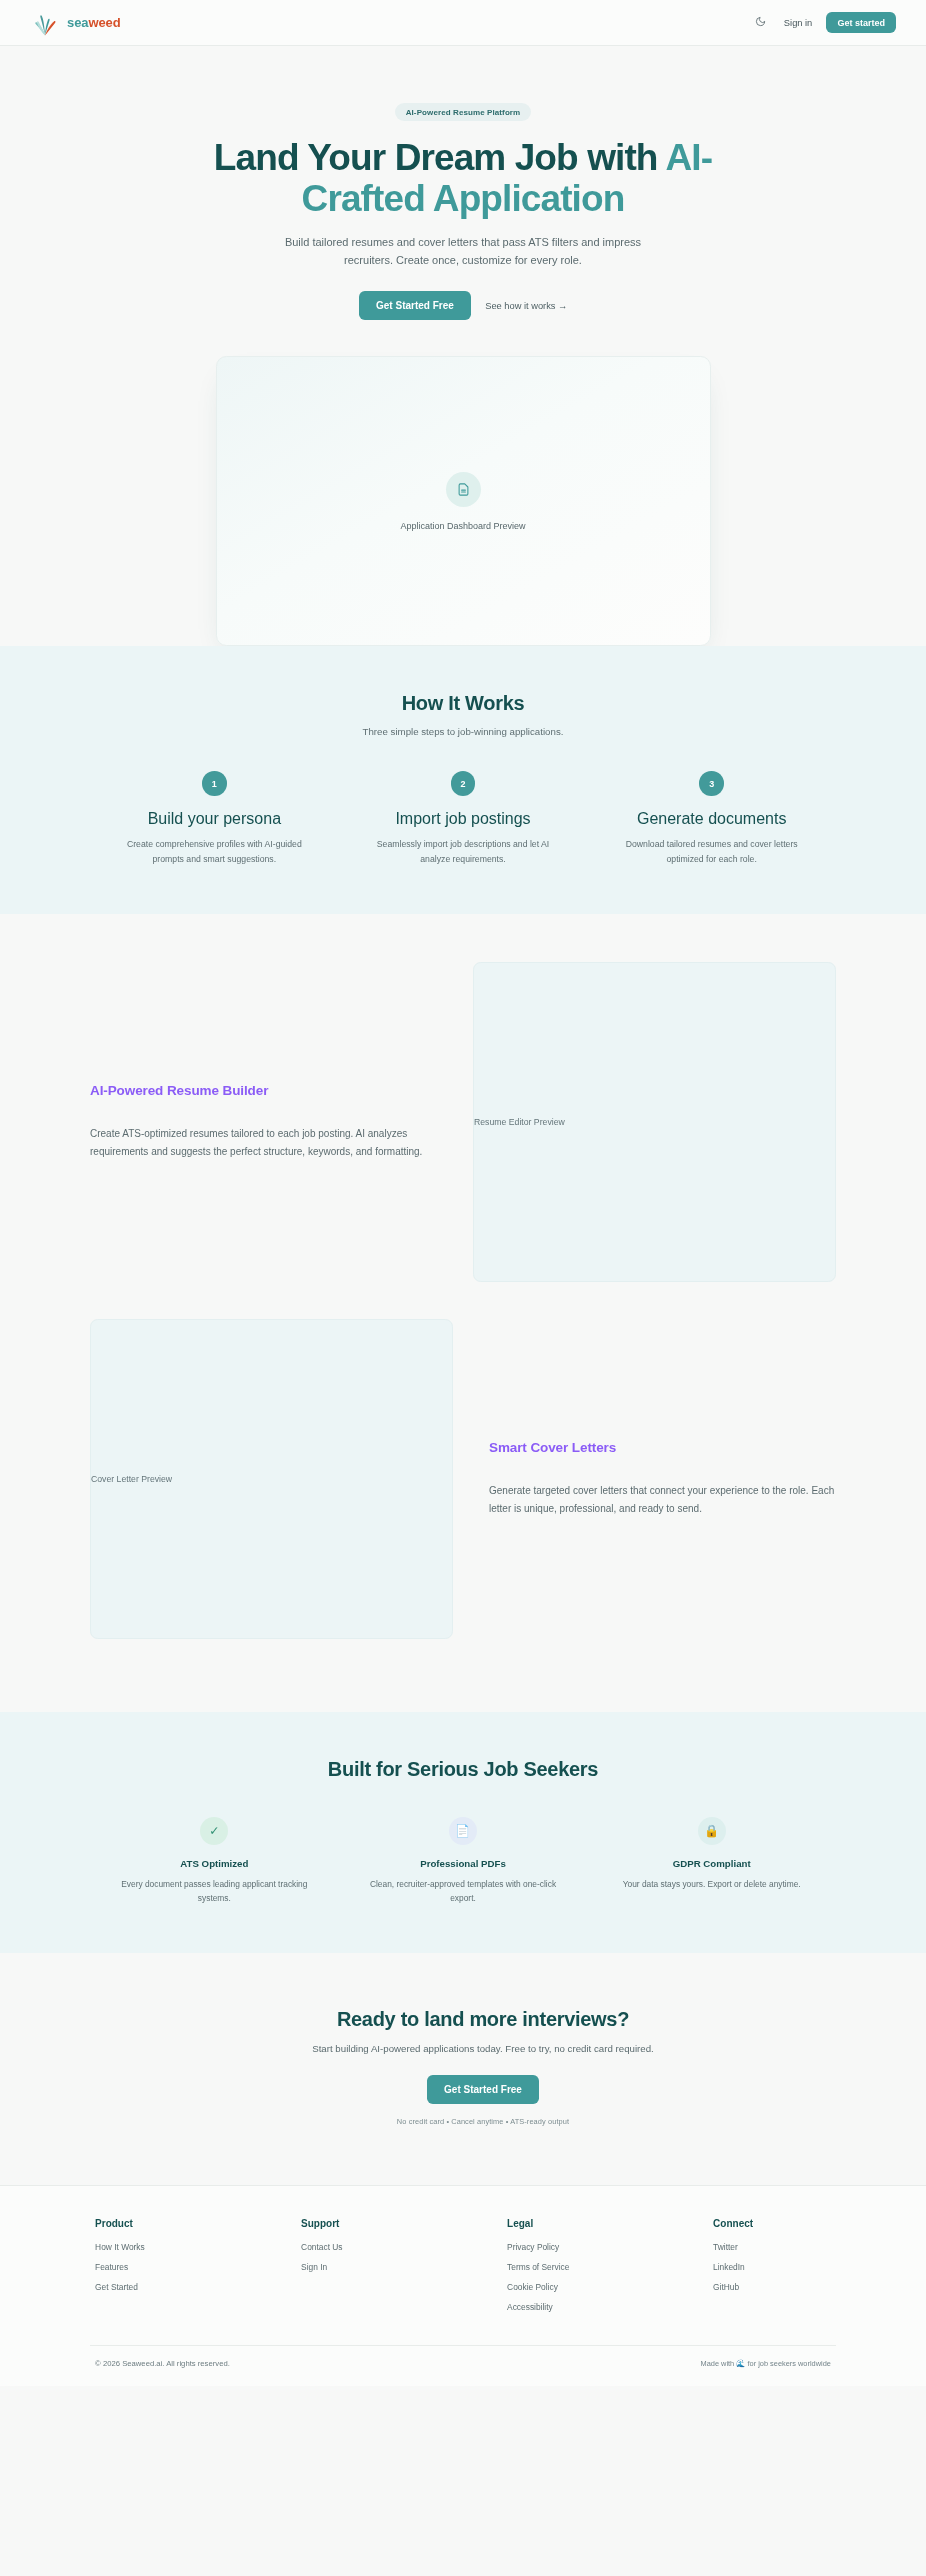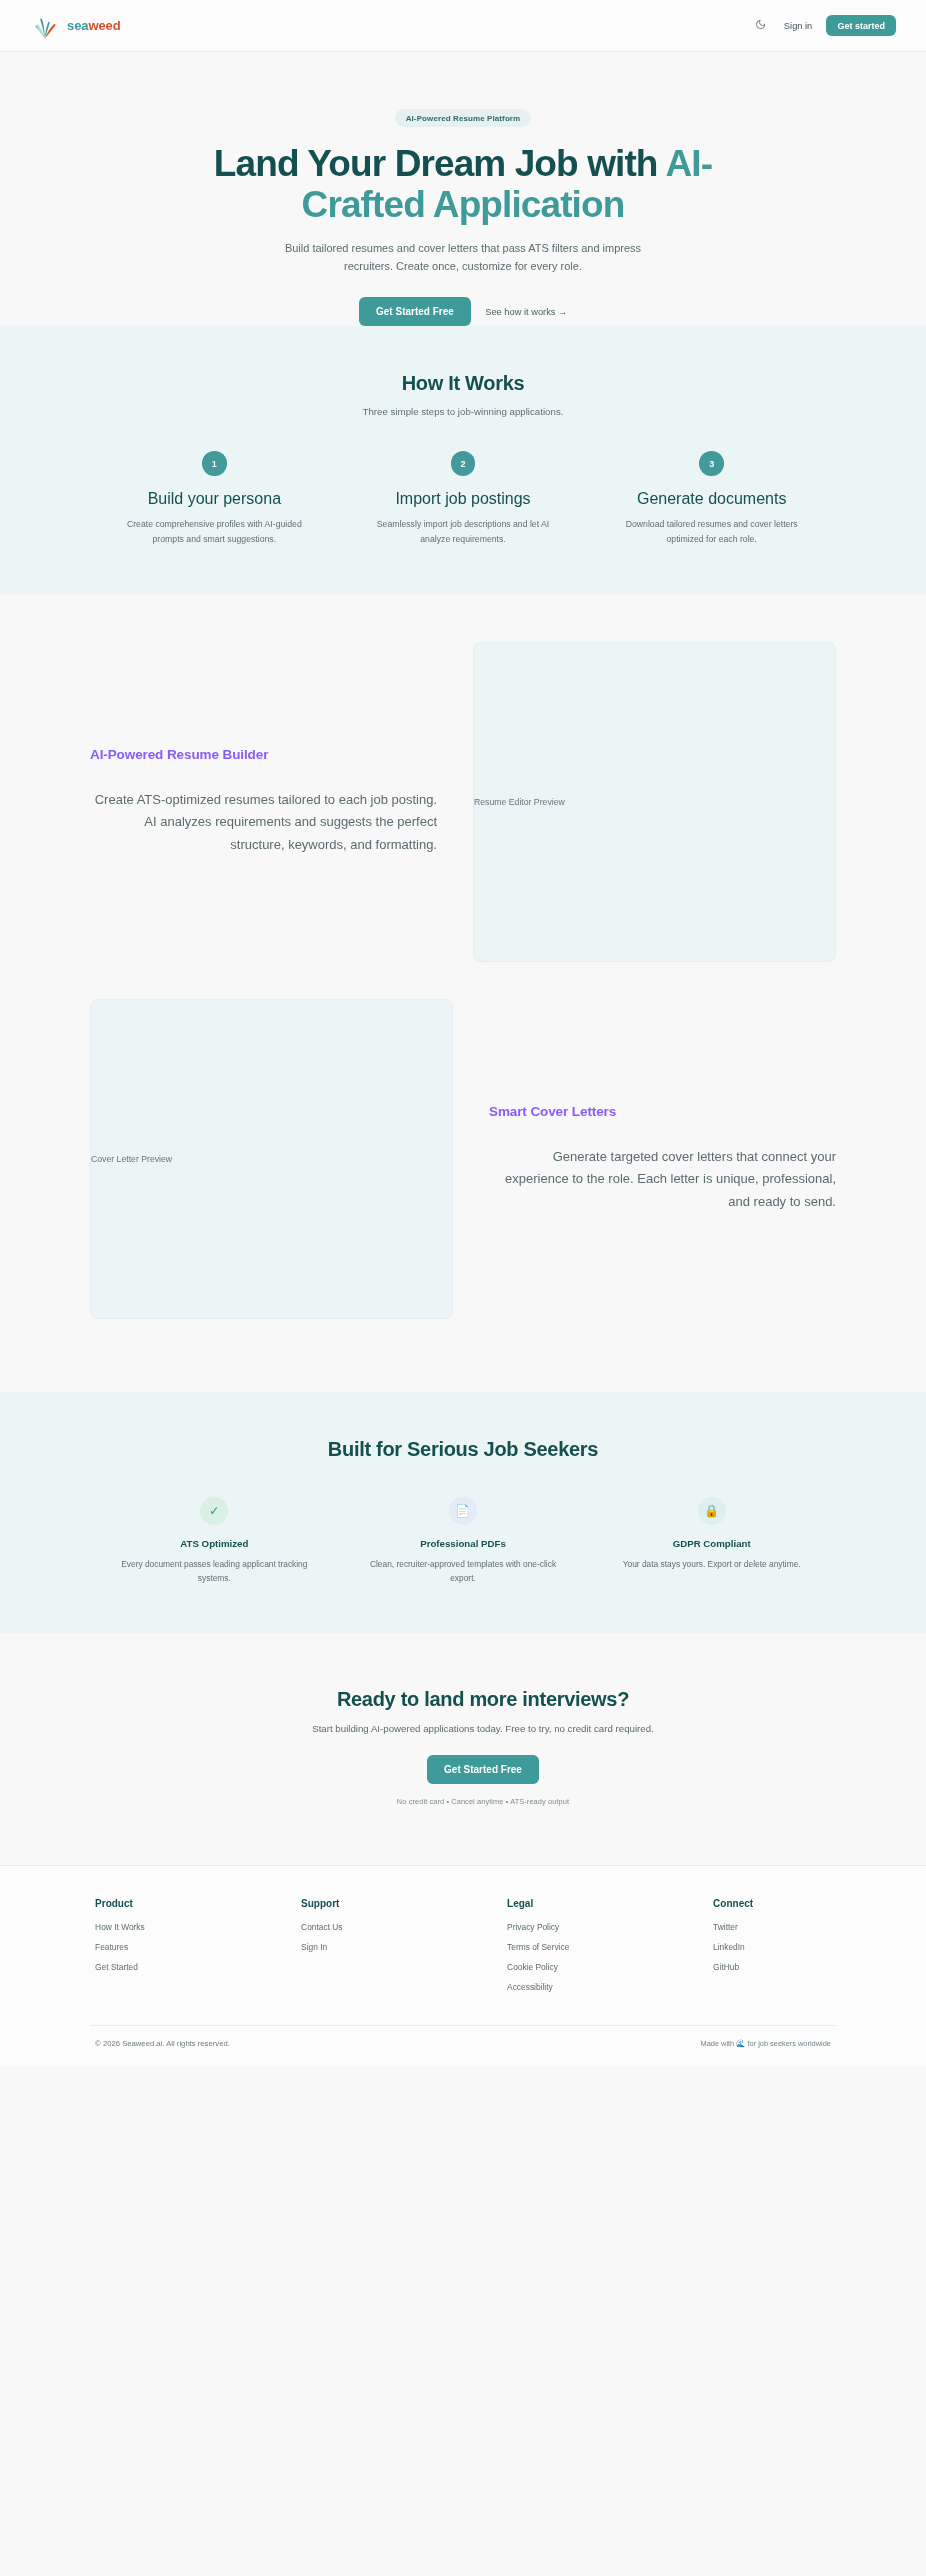--- a/index.html
+++ b/index.html
@@ -7,21 +7,21 @@
   body {
     font-family:"Liberation Sans", sans-serif;
     background:#f7f8f7;
     color:#3f4f52;
     -webkit-font-smoothing:antialiased;
   }
   .wrap { width:746px; margin:0 auto; }
 
   
   .nav {
-    height:52px; background:#fbfcfb; border-bottom:0.6px solid #e8ecea;
+    height:46px; background:#fbfcfb; border-bottom:0.6px solid #e8ecea;
     display:flex; align-items:center; position:relative;text-align:right;
   }
   .nav-inner { width:100%; padding:0 30px; display:flex; align-items:center; }
   .brand { display:flex; align-items:center; gap:7px; text-decoration:none; }
   .brand-mark { width:30px; height:30px; display:block; }
   .brand-text { font-size:13px; font-weight:700; letter-spacing:-0.1px; }
   .brand-sea { color:#3f9a9a; }
   .brand-weed { color:#d6512a; }
   .nav-right { margin-left:auto; display:flex; align-items:center; gap:11.6px; }
   .moon-btn {
@@ -96,21 +96,21 @@
   
   .features { padding:48px 0 36px; }
   .feature {
     display:flex; align-items:center; gap:36px; margin-bottom:37px;
   }
   .feature.reverse { flex-direction:row-reverse; }
   .feature-copy { width:347px; }
   .feature-copy h3 {
     font-size:13.5px; font-weight:700; color:#8b5cf6; letter-spacing:-0.1px;
   }
-  .feature-copy p { margin-top:27px; font-size:13px; line-height:1.72; color:#5b6b6f;text-align:right; }
+  .feature-copy p { margin-top:27px; font-size:10px; line-height:1.72; color:#5b6b6f; }
   .feature-visual {
     flex:1; height:320px; border-radius:7.7px;
     background:#ecf5f6; border:0.6px solid #e3eff0;
     display:flex; align-items:center; justify-content:flex-start;
   }
   .feature-visual span { font-size:8.7px; color:#64757a; }
 
   
   .trust-grid { display:flex; margin-top:36px; }
   .trust { flex:1; text-align:center; padding:0 30px; }
@@ -185,20 +185,29 @@
   <div class="wrap">
     <span class="pill">AI-Powered Resume Platform</span>
     <h1><span>Land Your Dream Job with </span><span class="accent">AI-Crafted Application</span></h1>
     <p class="sub">Build tailored resumes and cover letters that pass ATS filters and impress recruiters. Create once, customize for every role.</p>
 
     <div class="hero-cta">
       <a class="btn btn-lg" href="#">Get Started Free</a>
       <a class="textlink" href="#">See how it works →</a>
     </div>
 
+    <div class="hero-card">
+      <span class="card-icon-circle">
+        <svg width="15" height="15" viewBox="0 0 24 24" fill="none" stroke="#3f9a9a" stroke-width="1.7" stroke-linecap="round" stroke-linejoin="round">
+            <path d="M14 3H7a2 2 0 0 0-2 2v14a2 2 0 0 0 2 2h10a2 2 0 0 0 2-2V8z"></path>
+            <path d="M9 13h6M9 16h6"></path>
+          </svg>
+      </span>
+      <div class="card-caption">Application Dashboard Preview</div>
+    </div>
   </div>
 </section>
 
 <section class="band section-pad">
   <div class="wrap">
     <h2 class="section-title">How It Works</h2>
     <p class="section-sub">Three simple steps to job-winning applications.</p>
 
     <div class="steps">
       <div class="step">

